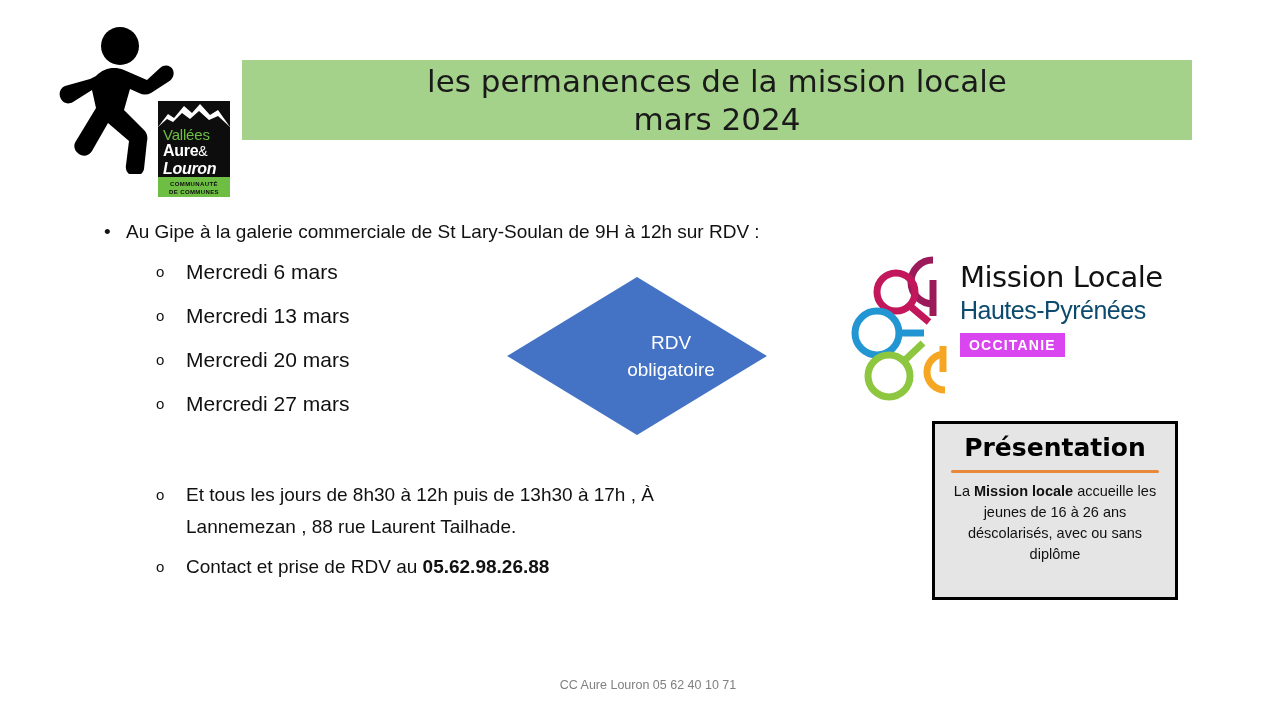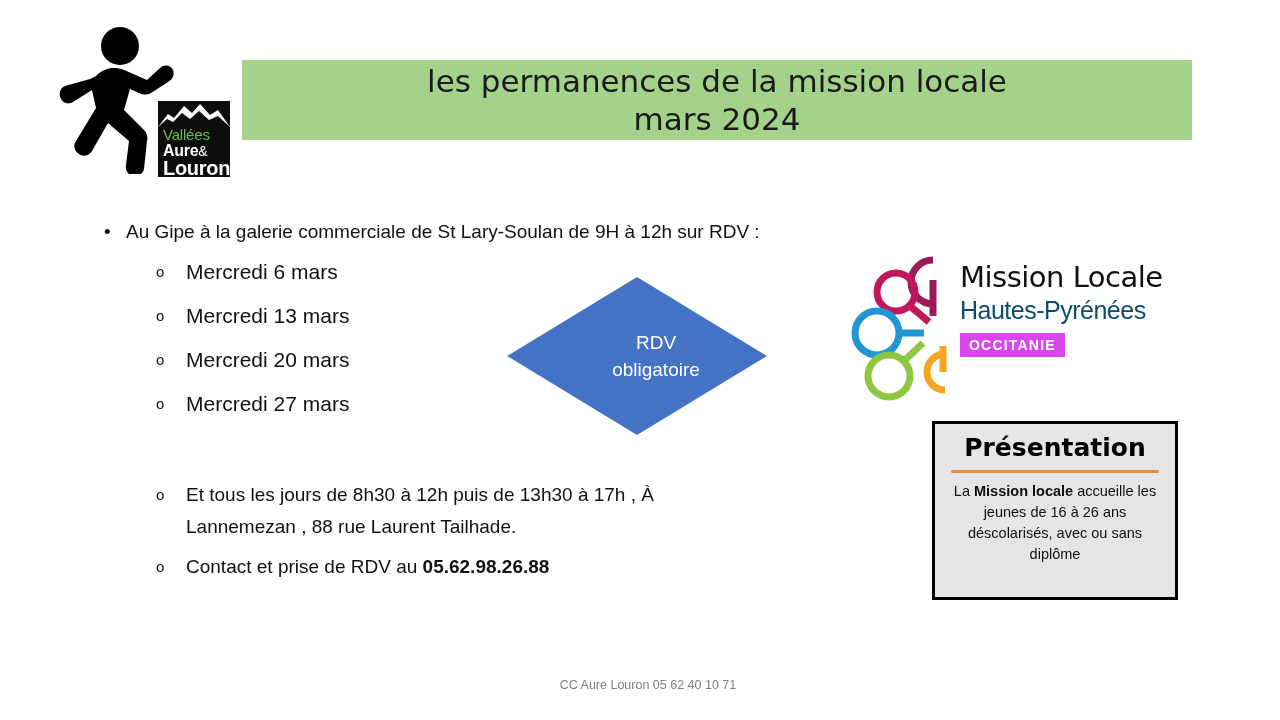--- a/index.html
+++ b/index.html
@@ -29,21 +29,21 @@
     width: 130px;
     height: 150px;
   }
 
   
   .vallees-logo {
     position: absolute;
     left: 158px;
     top: 101px;
     width: 72px;
-    height: 76px;
+    height: 96px;
     background: #0d0d0d;
     overflow: hidden;
     display: flex;
     flex-direction: column;
   }
   .vallees-mountains {
     height: 26px;
     position: relative;
     flex: none;
   }
@@ -67,24 +67,25 @@
     line-height: 17px;
     font-weight: bold;
     letter-spacing: -0.3px;
   }
   .vl-amp {
     font-weight: normal;
     font-size: 14px;
   }
   .vl-line3 {
     color: #ffffff;
-    font-size: 20px;
+    font-size: 16px;
     line-height: 17px;
     font-weight: bold;
     letter-spacing: -0.3px;
+    font-style: italic;
   }
   .vallees-foot {
     background: #6fbe44;
     color: #0d0d0d;
     font-size: 6px;
     font-weight: bold;
     line-height: 8px;
     letter-spacing: 0.4px;
     text-align: center;
     padding: 3px 0 4px 0;
@@ -176,21 +177,21 @@
   
   .diamond-wrap {
     position: absolute;
     left: 507px;
     top: 277px;
     width: 260px;
     height: 158px;
   }
   .diamond-label {
     position: absolute;
-    left: 0;
+    left: 15px;
     top: 0;
     width: 100%;
     height: 100%;
     display: flex;
     flex-direction: column;
     align-items: center;
     justify-content: center;
     color: #ffffff;
     font-size: 19px;
     line-height: 27px;

